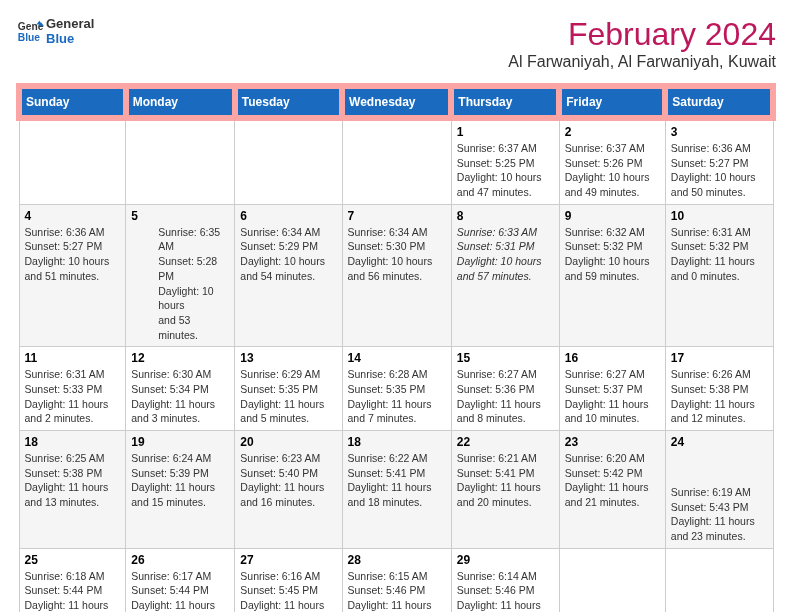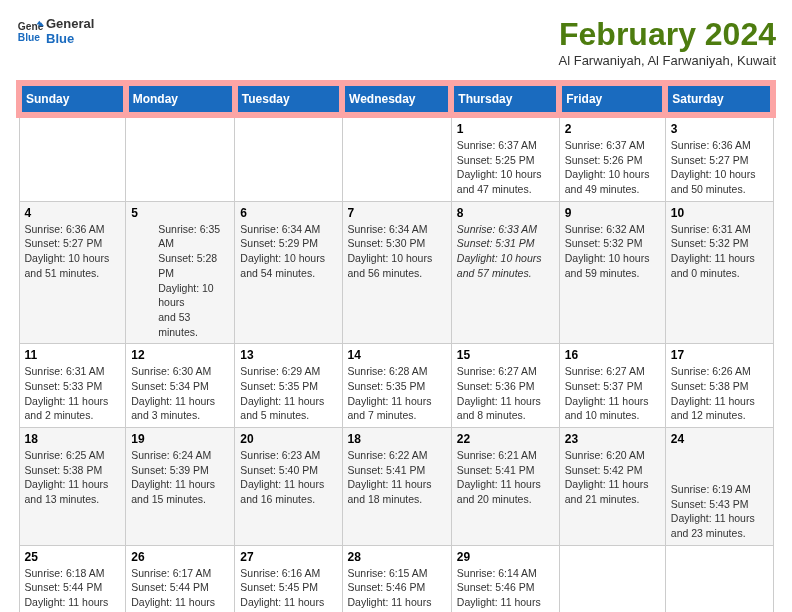--- a/index.html
+++ b/index.html
@@ -19,25 +19,25 @@
       width: 28px;
       height: 28px;
       margin-right: 2px;
     }
     .title-block {
       text-align: right;
       margin-bottom: 4px;
     }
     .cal-title {
       font-size: 32px;
-      font-weight: bold;
-      color: #4d7c0f;
+      font-weight: normal;
+      color: #be185d;
     }
     .cal-subtitle {
-      font-size: 13px;
+      font-size: 16px;
       color: #333;
     }
     .calendar {
       width: 100%;
       border-collapse: collapse;
       font-size: 11px;
     }
     .calendar th {
       background: #1a6bbf;
       color: #fff;

